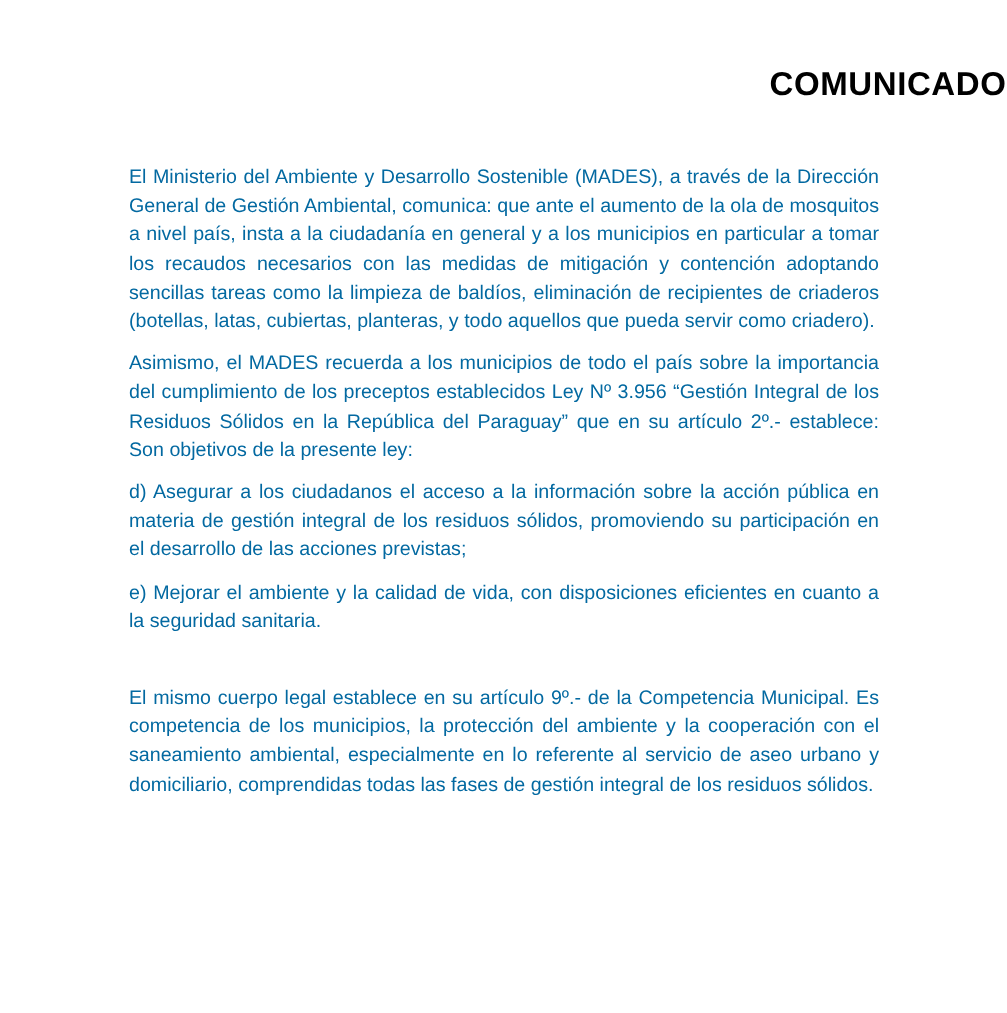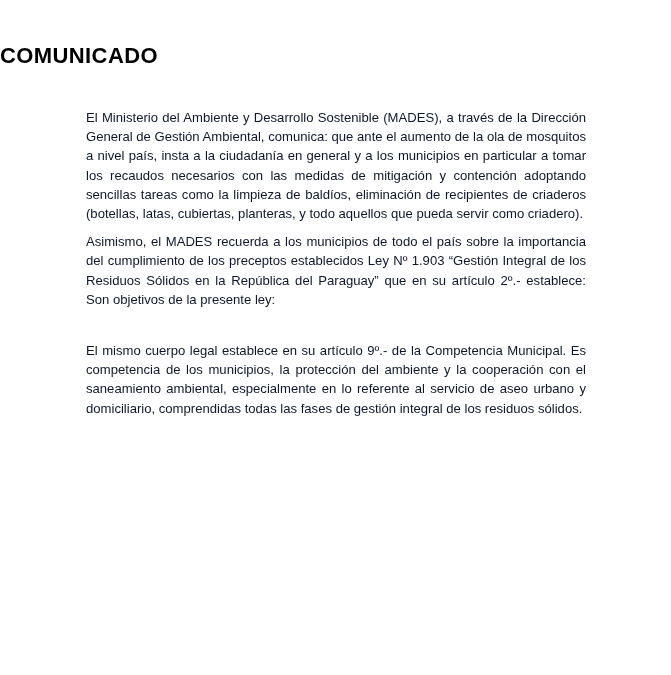--- a/index.html
+++ b/index.html
@@ -21,40 +21,40 @@
     height: 675px;
     background: #ffffff;
     box-sizing: border-box;
     overflow: hidden;
   }
   .doc-title {
     position: absolute;
     top: 44px;
     left: 0;
     width: 671px;
-    text-align: left;
+    text-align: right;
     font-size: 22px;
     font-weight: bold;
     letter-spacing: 0.4px;
     color: #000000;
     line-height: 1.1;
   }
   .body-col {
     position: absolute;
     top: 108px;
     left: 86px;
     width: 500px;
   }
   .para {
     font-size: 13.1px;
     line-height: 19.2px;
     text-align: justify;
     text-justify: inter-word;
     margin: 0 0 9px 0;
-    color: #0f172a;
+    color: #0369a1;
     hyphens: none;
   }
   .para:last-child {
     margin-bottom: 0;
     margin-top: 32px;
   }
   .para.no-justify-last {
     text-align-last: left;
   }
 </style>
@@ -62,24 +62,26 @@
 <body>
 
 <div class="page">
 
   <div class="doc-title">COMUNICADO</div>
 
   <div class="body-col">
 
     <p class="para no-justify-last">El Ministerio del Ambiente y Desarrollo Sostenible (MADES), a través de la Dirección General de Gestión Ambiental, comunica: que ante el aumento de la ola de mosquitos a nivel país, insta a la ciudadanía en general y a los municipios en particular a tomar los recaudos necesarios con las medidas de mitigación y contención adoptando sencillas tareas como la limpieza de baldíos, eliminación de recipientes de criaderos (botellas, latas, cubiertas, planteras, y todo aquellos que pueda servir como criadero).</p>
 
-    <p class="para no-justify-last">Asimismo, el MADES recuerda a los municipios de todo el país sobre la importancia del cumplimiento de los preceptos establecidos Ley Nº 1.903 “Gestión Integral de los Residuos Sólidos en la República del Paraguay” que en su artículo 2º.- establece: Son objetivos de la presente ley:</p>
+    <p class="para no-justify-last">Asimismo, el MADES recuerda a los municipios de todo el país sobre la importancia del cumplimiento de los preceptos establecidos Ley Nº 3.956 “Gestión Integral de los Residuos Sólidos en la República del Paraguay” que en su artículo 2º.- establece: Son objetivos de la presente ley:</p>
 
 
 
 
+    <p class="para no-justify-last">d) Asegurar a los ciudadanos el acceso a la información sobre la acción pública en materia de gestión integral de los residuos sólidos, promoviendo su participación en el desarrollo de las acciones previstas;</p>
 
+    <p class="para no-justify-last">e) Mejorar el ambiente y la calidad de vida, con disposiciones eficientes en cuanto a la seguridad sanitaria.</p>
 
     <p class="para no-justify-last">El mismo cuerpo legal establece en su artículo 9º.- de la Competencia Municipal. Es competencia de los municipios, la protección del ambiente y la cooperación con el saneamiento ambiental, especialmente en lo referente al servicio de aseo urbano y domiciliario, comprendidas todas las fases de gestión integral de los residuos sólidos.</p>
 
   </div>
 
 </div>
 
 </body></html>

